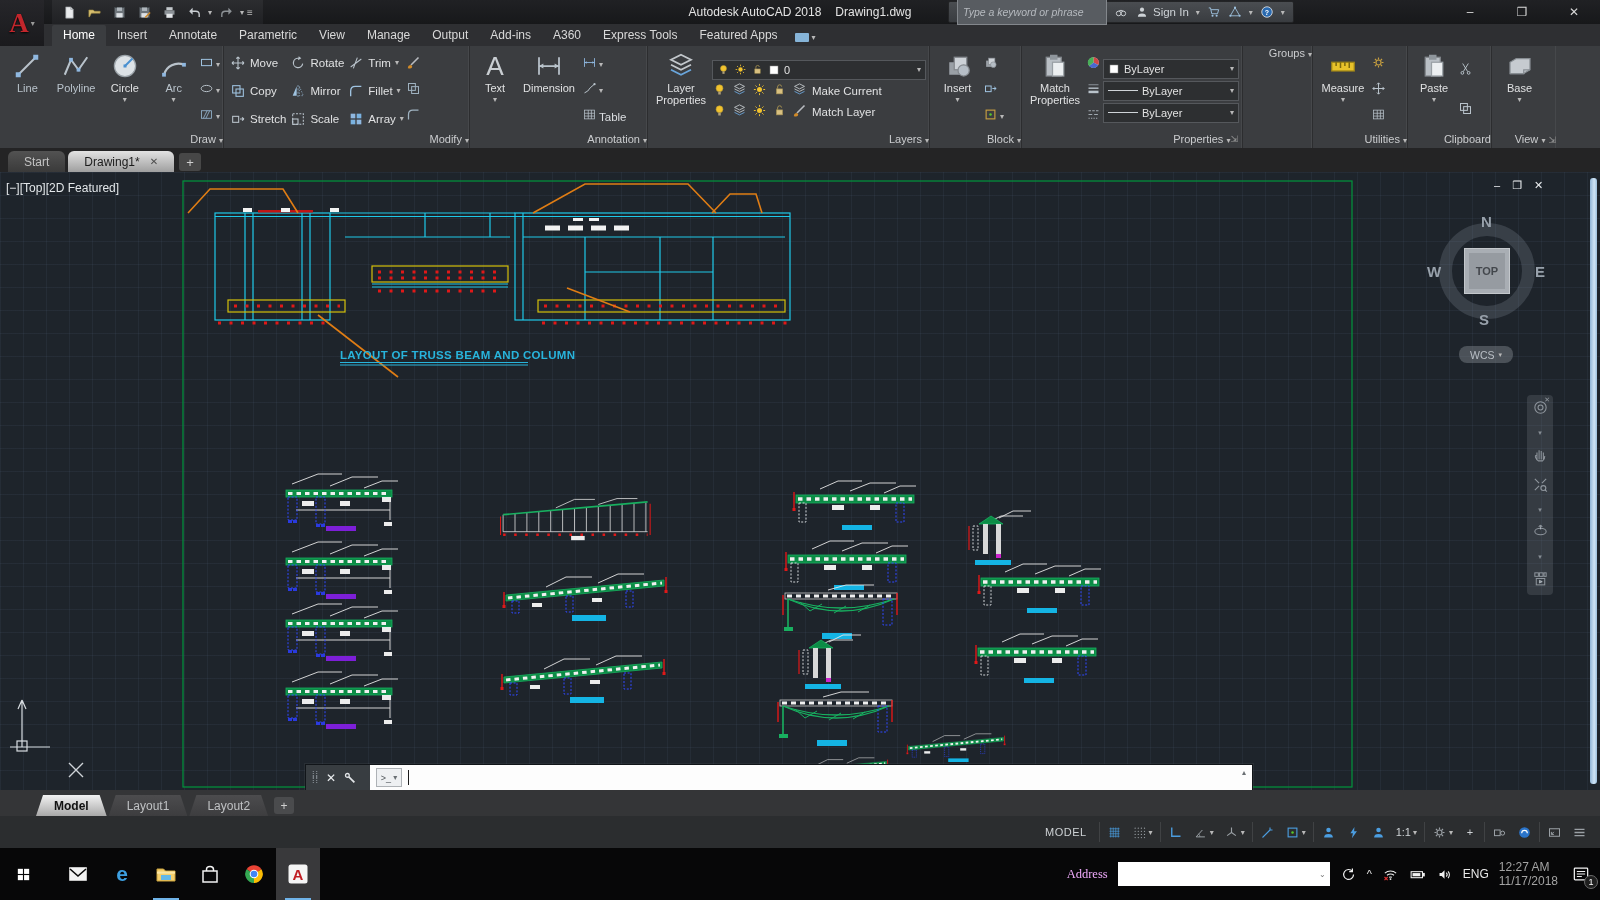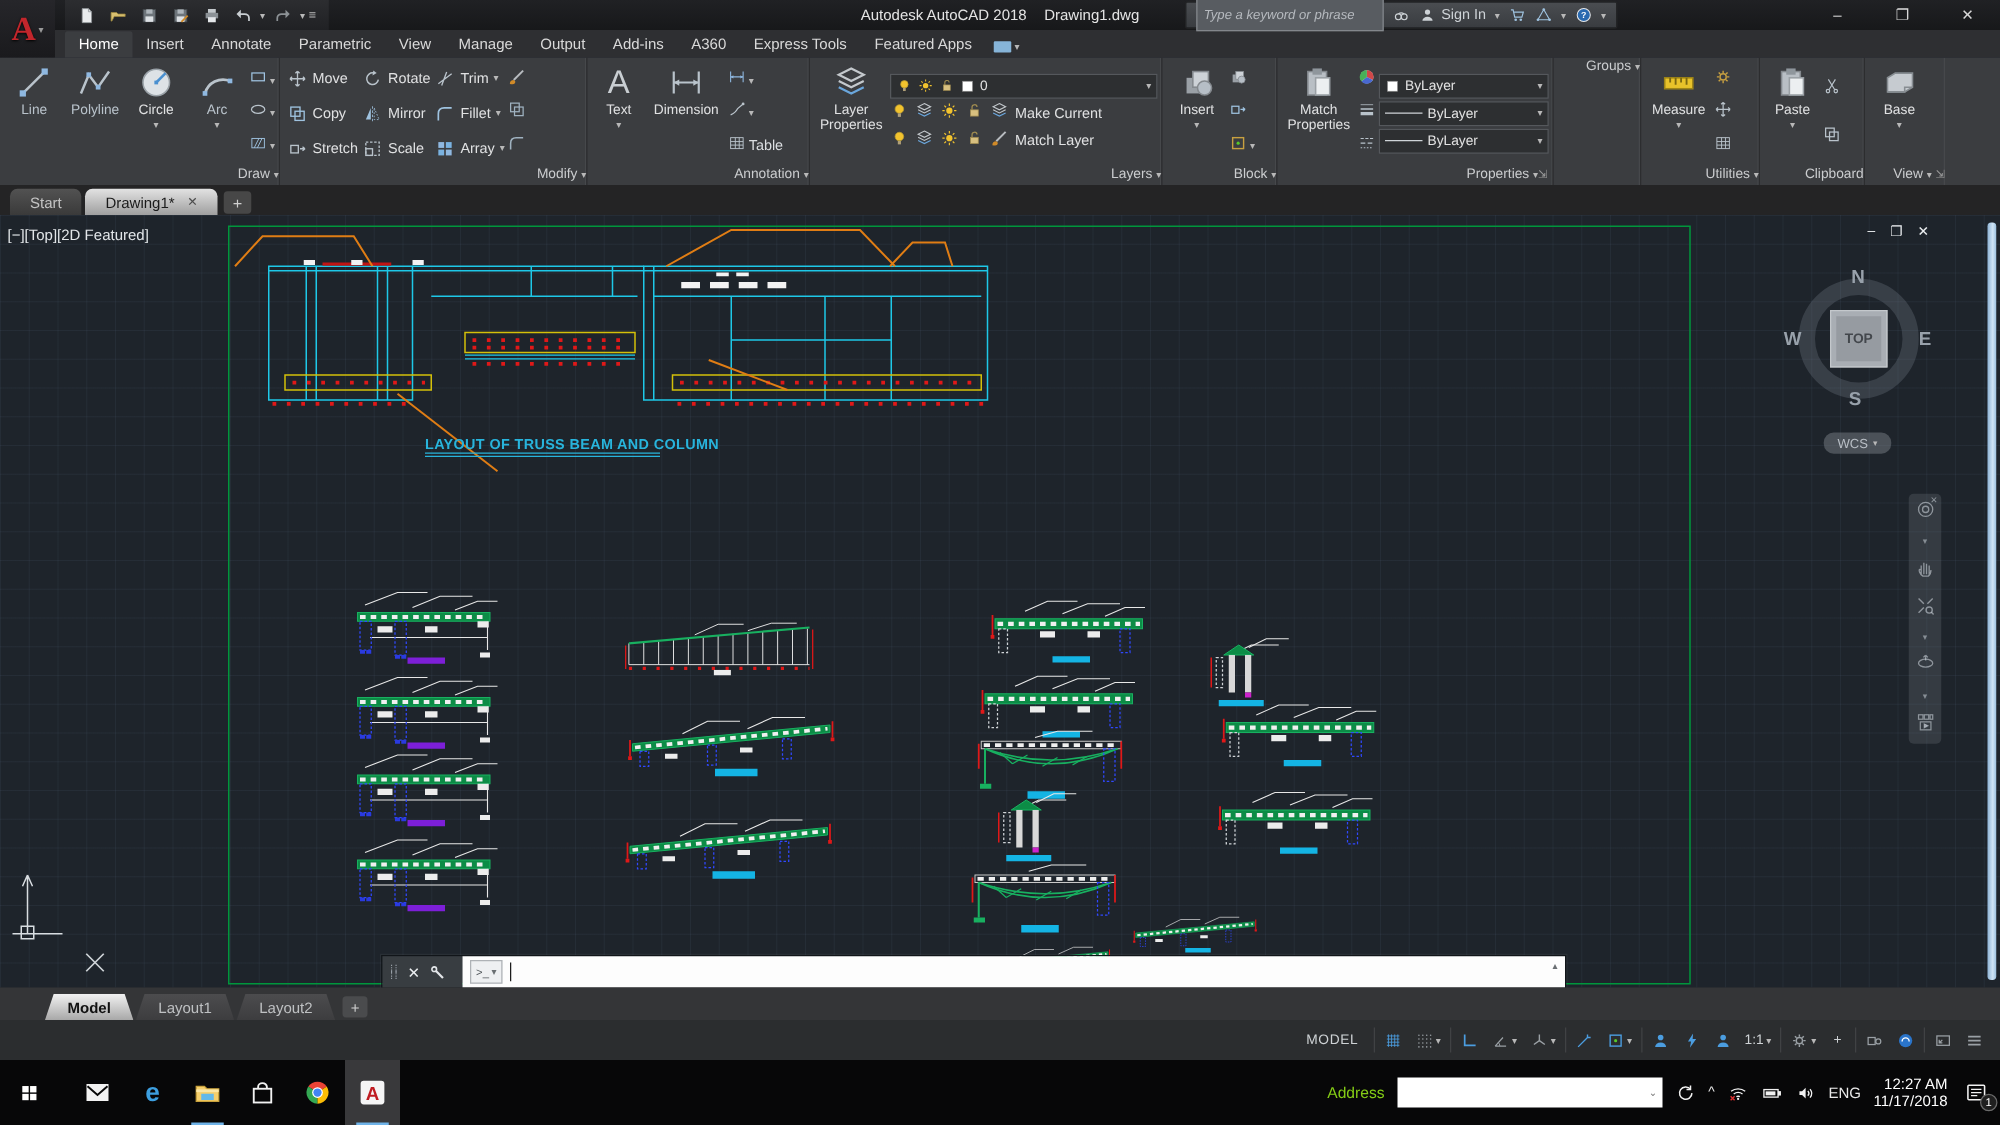--- a/index.html
+++ b/index.html
@@ -105,24 +105,24 @@
   #tsearch-ring{width:18px;height:18px;border:2.5px solid #1d1d1d;border-radius:50%;}
   #tsearch input{flex:1;border:none;background:transparent;font-size:13.5px;color:#444;outline:none;}
   #tsearch input::placeholder{color:#5c5c5c;}
   #tsearch svg{width:15px;height:20px;color:#333;}
   #tapps{display:flex;height:100%;margin-left:10px;}
   .tapp{width:44px;height:100%;display:flex;align-items:center;justify-content:center;position:relative;}
   .tapp svg{width:24px;height:24px;}
   .tapp.open::after{content:"";position:absolute;left:9px;right:9px;bottom:0;height:2.5px;background:#6fb3e8;}
   .tapp.focused{background:#39393b;}
   #tright{margin-left:auto;display:flex;align-items:center;gap:10px;padding-right:6px;}
-  #addr-label{font-size:12.5px;color:#84cc16;}
+  #addr-label{font-size:12.5px;color:#f0abfc;font-family:Liberation Serif, serif;}
   #addr-box{width:212px;height:24px;background:#fff;display:flex;align-items:center;justify-content:flex-end;padding:0 4px;color:#555;}
   #tright .tico{width:17px;height:17px;color:#f0f0f0;}
-  #clock{font-size:12px;text-align:right;line-height:14px;color:#ffffff;}
+  #clock{font-size:12px;line-height:14px;color:#a3a3a3;}
   #notif{position:relative;width:26px;height:26px;display:flex;align-items:center;justify-content:center;}
   #notif svg{width:20px;height:20px;color:#f2f2f2;}
   #notif-badge{position:absolute;right:-4px;bottom:-2px;width:14px;height:14px;border-radius:50%;background:#1f1f1f;border:1px solid #6b6b6b;color:#fff;font-size:9px;display:flex;align-items:center;justify-content:center;}
   .caret-up{font-size:11px;color:#e8e8e8;}
 </style>
 </head>
 <body>
 
 <svg width="0" height="0" style="position:absolute">
 <defs>

